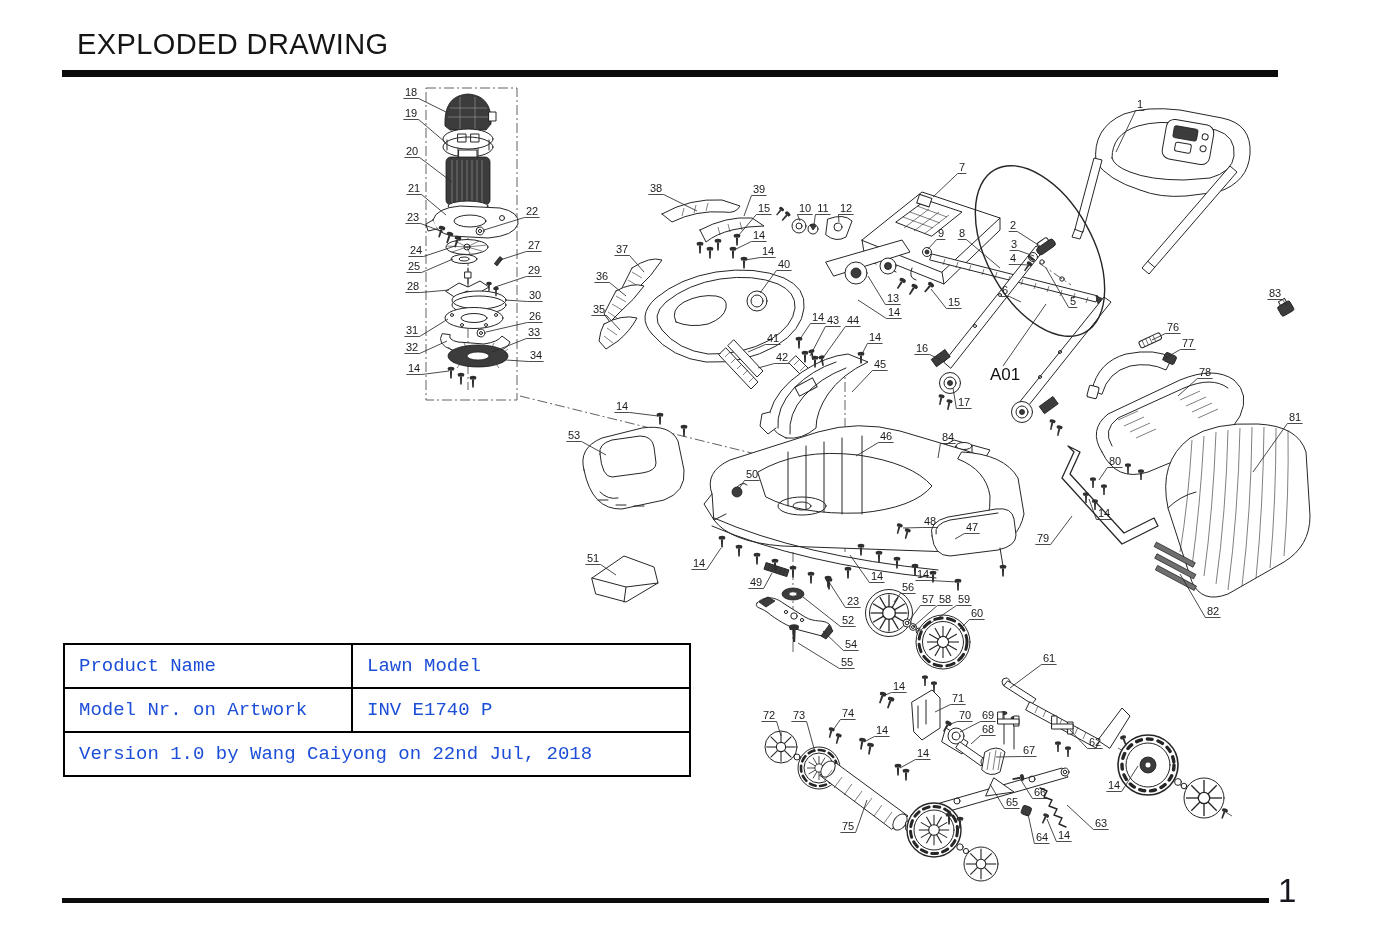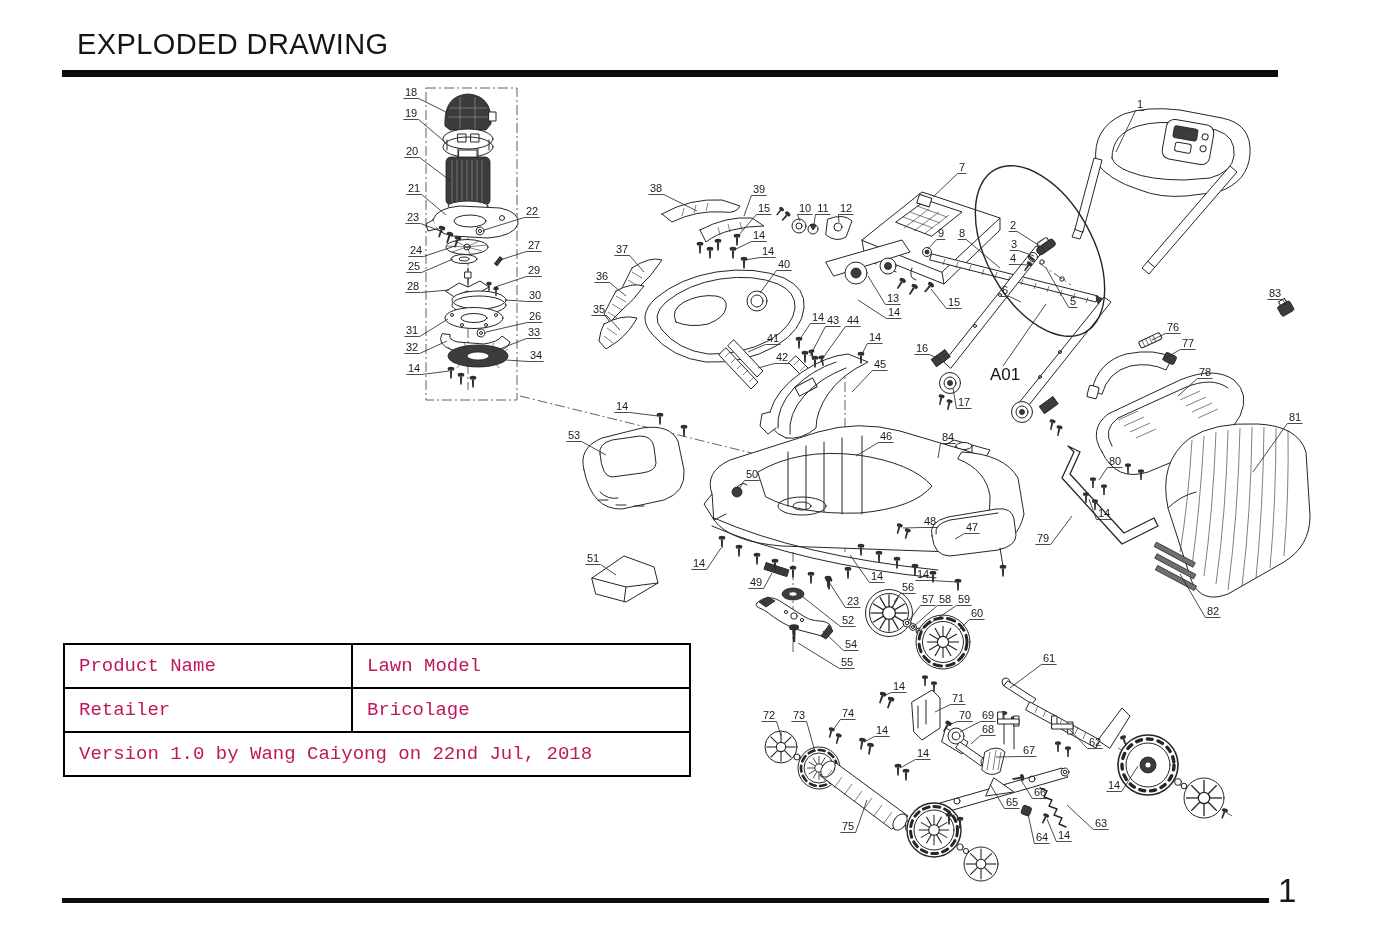--- a/index.html
+++ b/index.html
@@ -5,21 +5,21 @@
   html,body{margin:0;padding:0;background:#fff;}
   #page{position:relative;width:1374px;height:952px;background:#ffffff;overflow:hidden;
         font-family:"Liberation Sans",sans-serif;color:#1d1d1d;}
   #doc-title{position:absolute;left:77px;top:28px;font-size:29px;letter-spacing:.4px;
              font-weight:500;color:#151515;}
   .rule{position:absolute;background:#0c0c0c;}
   #rule-top{left:62px;top:70px;width:1216px;height:7px;}
   #rule-bottom{left:62px;top:898px;width:1207px;height:5px;}
   #page-num{position:absolute;left:1278px;top:872px;font-size:33px;color:#16161d;}
   table.info{position:absolute;left:63px;top:643px;border-collapse:collapse;
-             font-family:"Liberation Mono",monospace;font-size:19px;color:#be185d;}
+             font-family:"Liberation Mono",monospace;font-size:19px;color:#1d4ed8;}
   table.info td{border:2.4px solid #000;height:42px;padding:0 6px 0 14px;white-space:nowrap;}
   td.c1{width:266px;} td.c2{width:316px;}
   svg text{user-select:none;}
   .s{fill:none;stroke:#262626;stroke-width:1;stroke-linejoin:round;stroke-linecap:round;}
   .sf{fill:#ffffff;stroke:#262626;stroke-width:1;stroke-linejoin:round;stroke-linecap:round;}
   .dk{fill:#3c3c3c;stroke:#1c1c1c;stroke-width:.8;}
   .md{fill:#6f6f6f;stroke:#222;stroke-width:.7;}
   .dd{fill:none;stroke:#3a3a3a;stroke-width:.8;stroke-dasharray:10 3 2 3;}
   .lead{stroke:#2a2a2a;stroke-width:.85;fill:none;}
   .hatch{stroke:#2a2a2a;stroke-width:.6;fill:none;}
@@ -827,22 +827,22 @@
     <text class="a01" x="1005" y="380">A01</text>
   </svg>
 
   <table class="info">
     <tbody>
       <tr>
         <td class="c1">Product Name</td>
         <td class="c2">Lawn Model</td>
       </tr>
       <tr>
-        <td class="c1">Retailer</td>
-        <td class="c2">Bricolage</td>
+        <td class="c1">Model Nr. on Artwork</td>
+        <td class="c2">INV E1740 P</td>
       </tr>
       <tr>
         <td colspan="2">Version 1.0 by Wang Caiyong on 22nd Jul, 2018</td>
       </tr>
     </tbody>
   </table>
 
 </div>
 
 </body></html>

